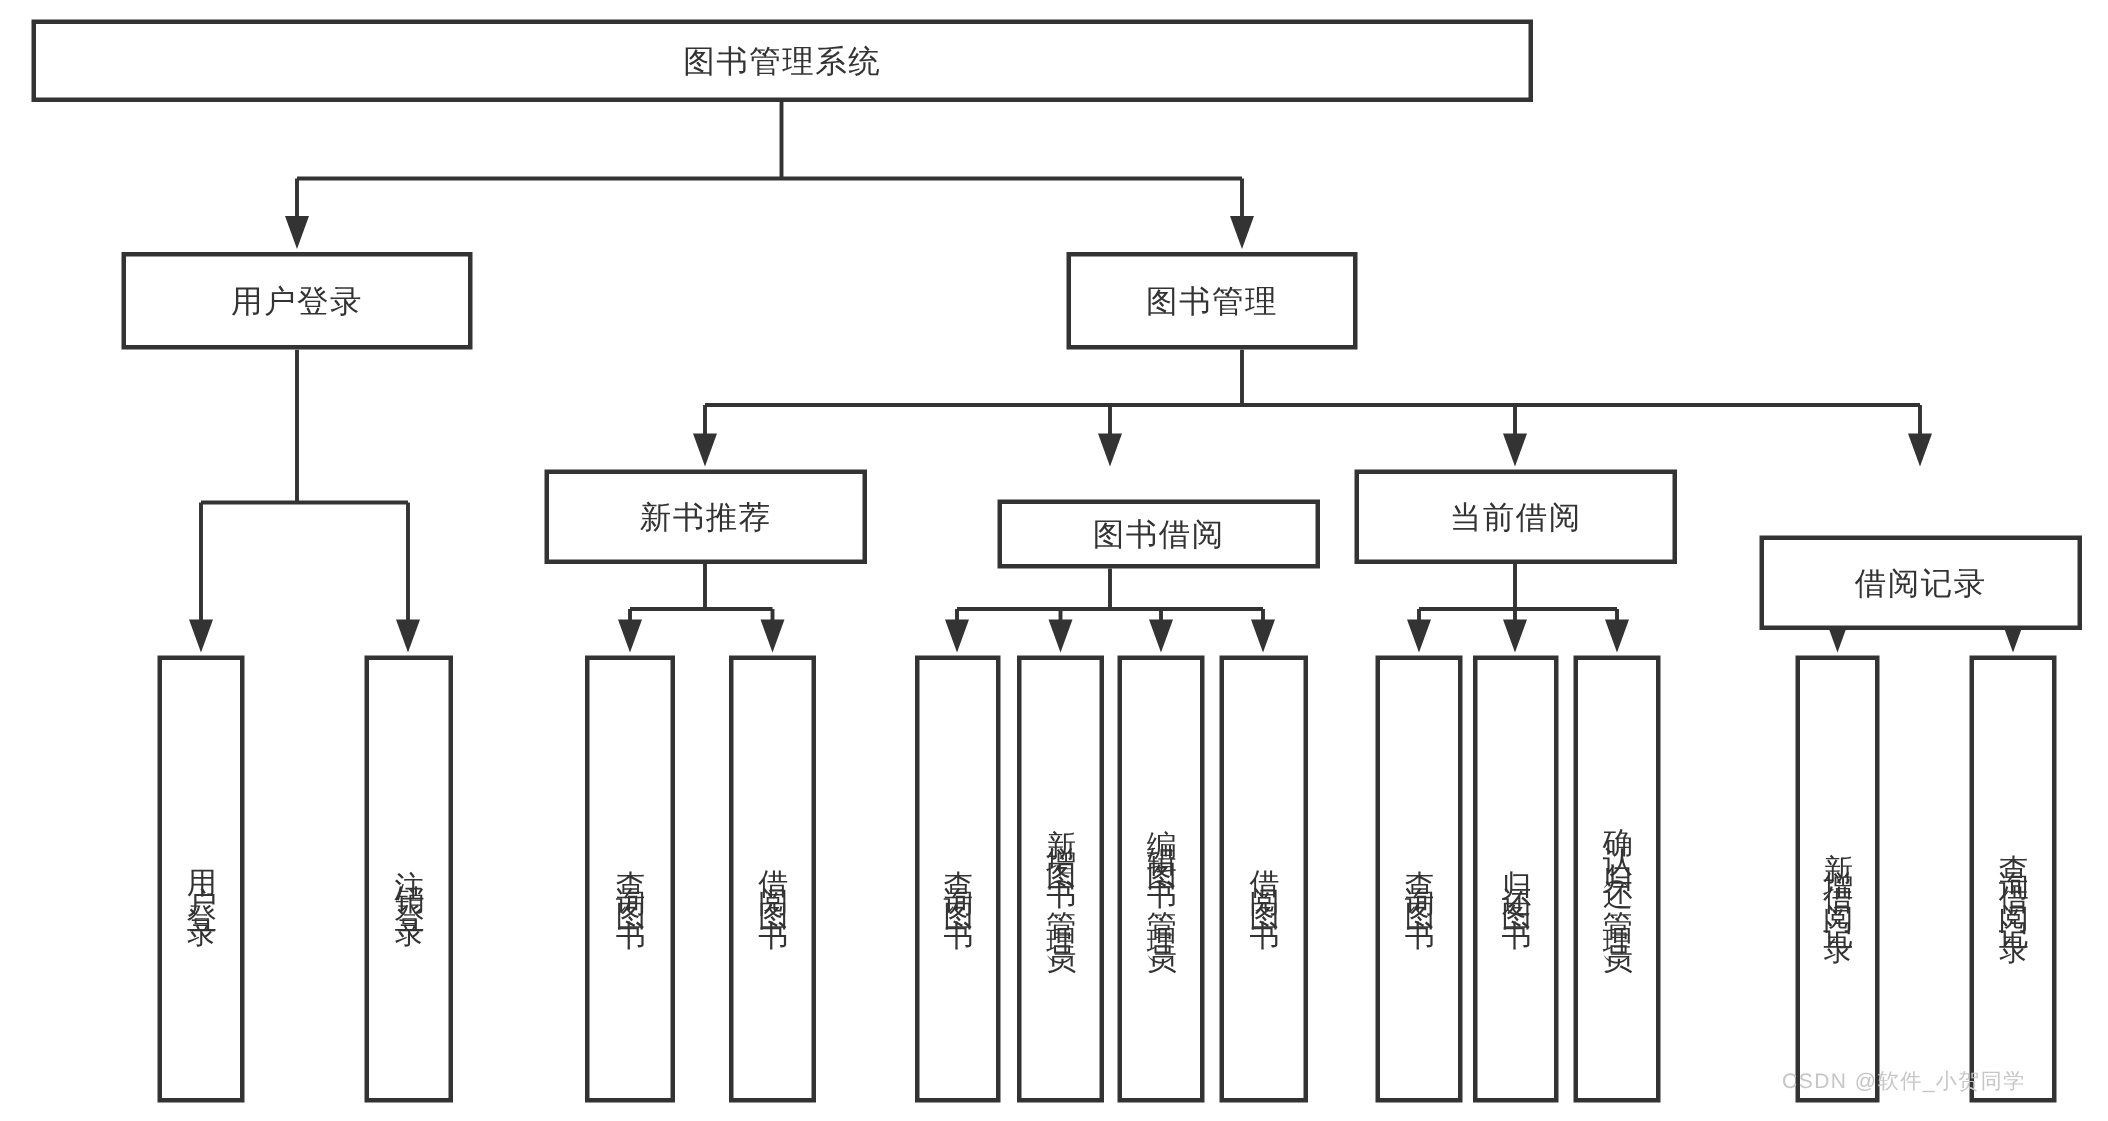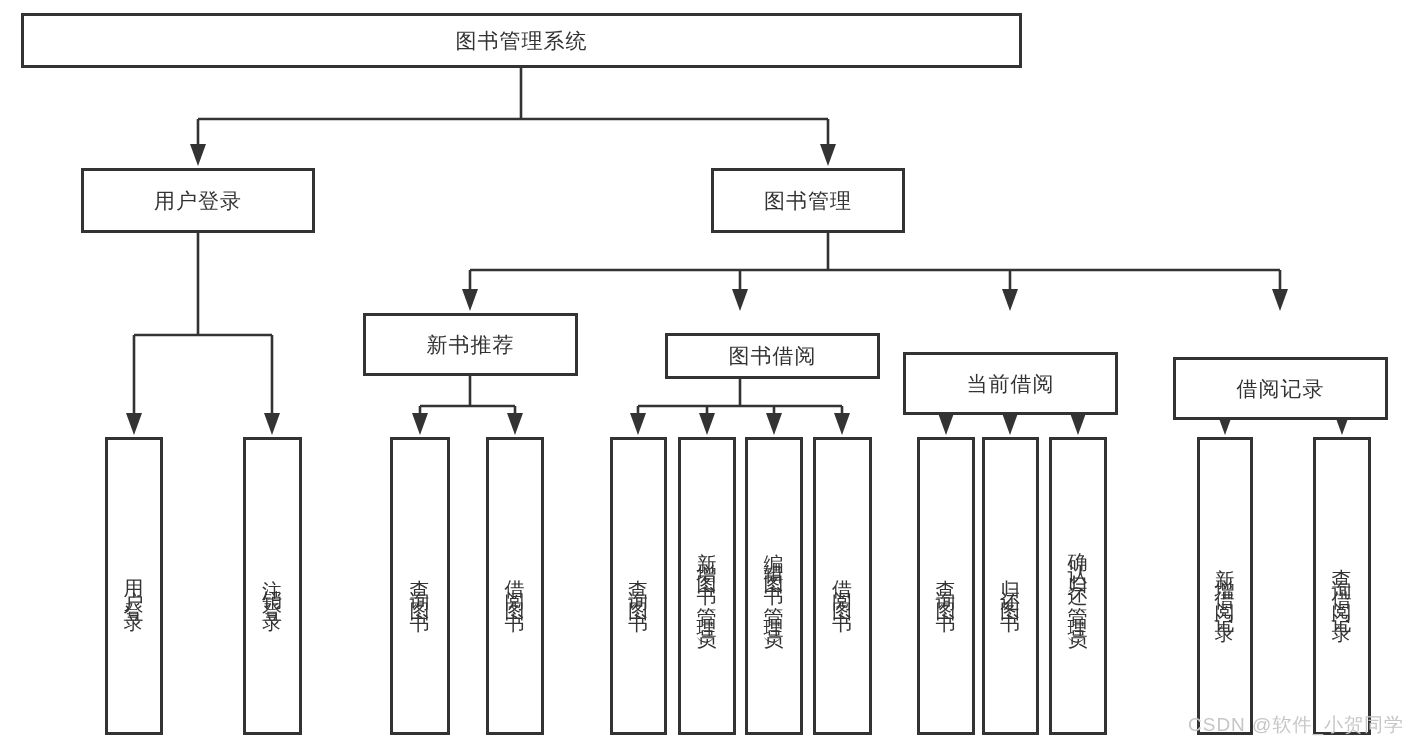--- a/index.html
+++ b/index.html
@@ -42,21 +42,21 @@
   .leaf span{
     writing-mode:vertical-rl;
     text-orientation:mixed;
     font-size:20px;
     letter-spacing:11px;
     line-height:1;
   }
   .watermark{
     position:absolute;
     left:1188px;top:712px;
-    font-size:19px;
+    font-size:14px;
     color:var(--watermark);
     letter-spacing:1px;
     white-space:nowrap;
     z-index:10;
   }
 </style>
 </head>
 <body>
 
 <div class="stage">
@@ -93,21 +93,21 @@
     </g>
   </svg>
 
   <div class="node" style="left:21px;top:13px;width:1001px;height:55px;">图书管理系统</div>
 
   <div class="node" style="left:81px;top:168px;width:234px;height:65px;">用户登录</div>
   <div class="node" style="left:711px;top:168px;width:194px;height:65px;">图书管理</div>
 
   <div class="node" style="left:363px;top:313px;width:215px;height:63px;">新书推荐</div>
   <div class="node" style="left:665px;top:313px;width:215px;height:46px;margin-top:20px;">图书借阅</div>
-  <div class="node" style="left:903px;top:313px;width:215px;height:63px;margin-top:39px;">当前借阅</div>
+  <div class="node" style="left:903px;top:313px;width:215px;height:63px;">当前借阅</div>
   <div class="node" style="left:1173px;top:313px;width:215px;height:63px;margin-top:44px;">借阅记录</div>
 
   <div class="leaf" style="left:105px;top:437px;width:58px;height:298px;">
     <span>用户登录</span>
   </div>
   <div class="leaf" style="left:243px;top:437px;width:59px;height:298px;">
     <span>注销登录</span>
   </div>
 
   <div class="leaf" style="left:390px;top:437px;width:60px;height:298px;">

